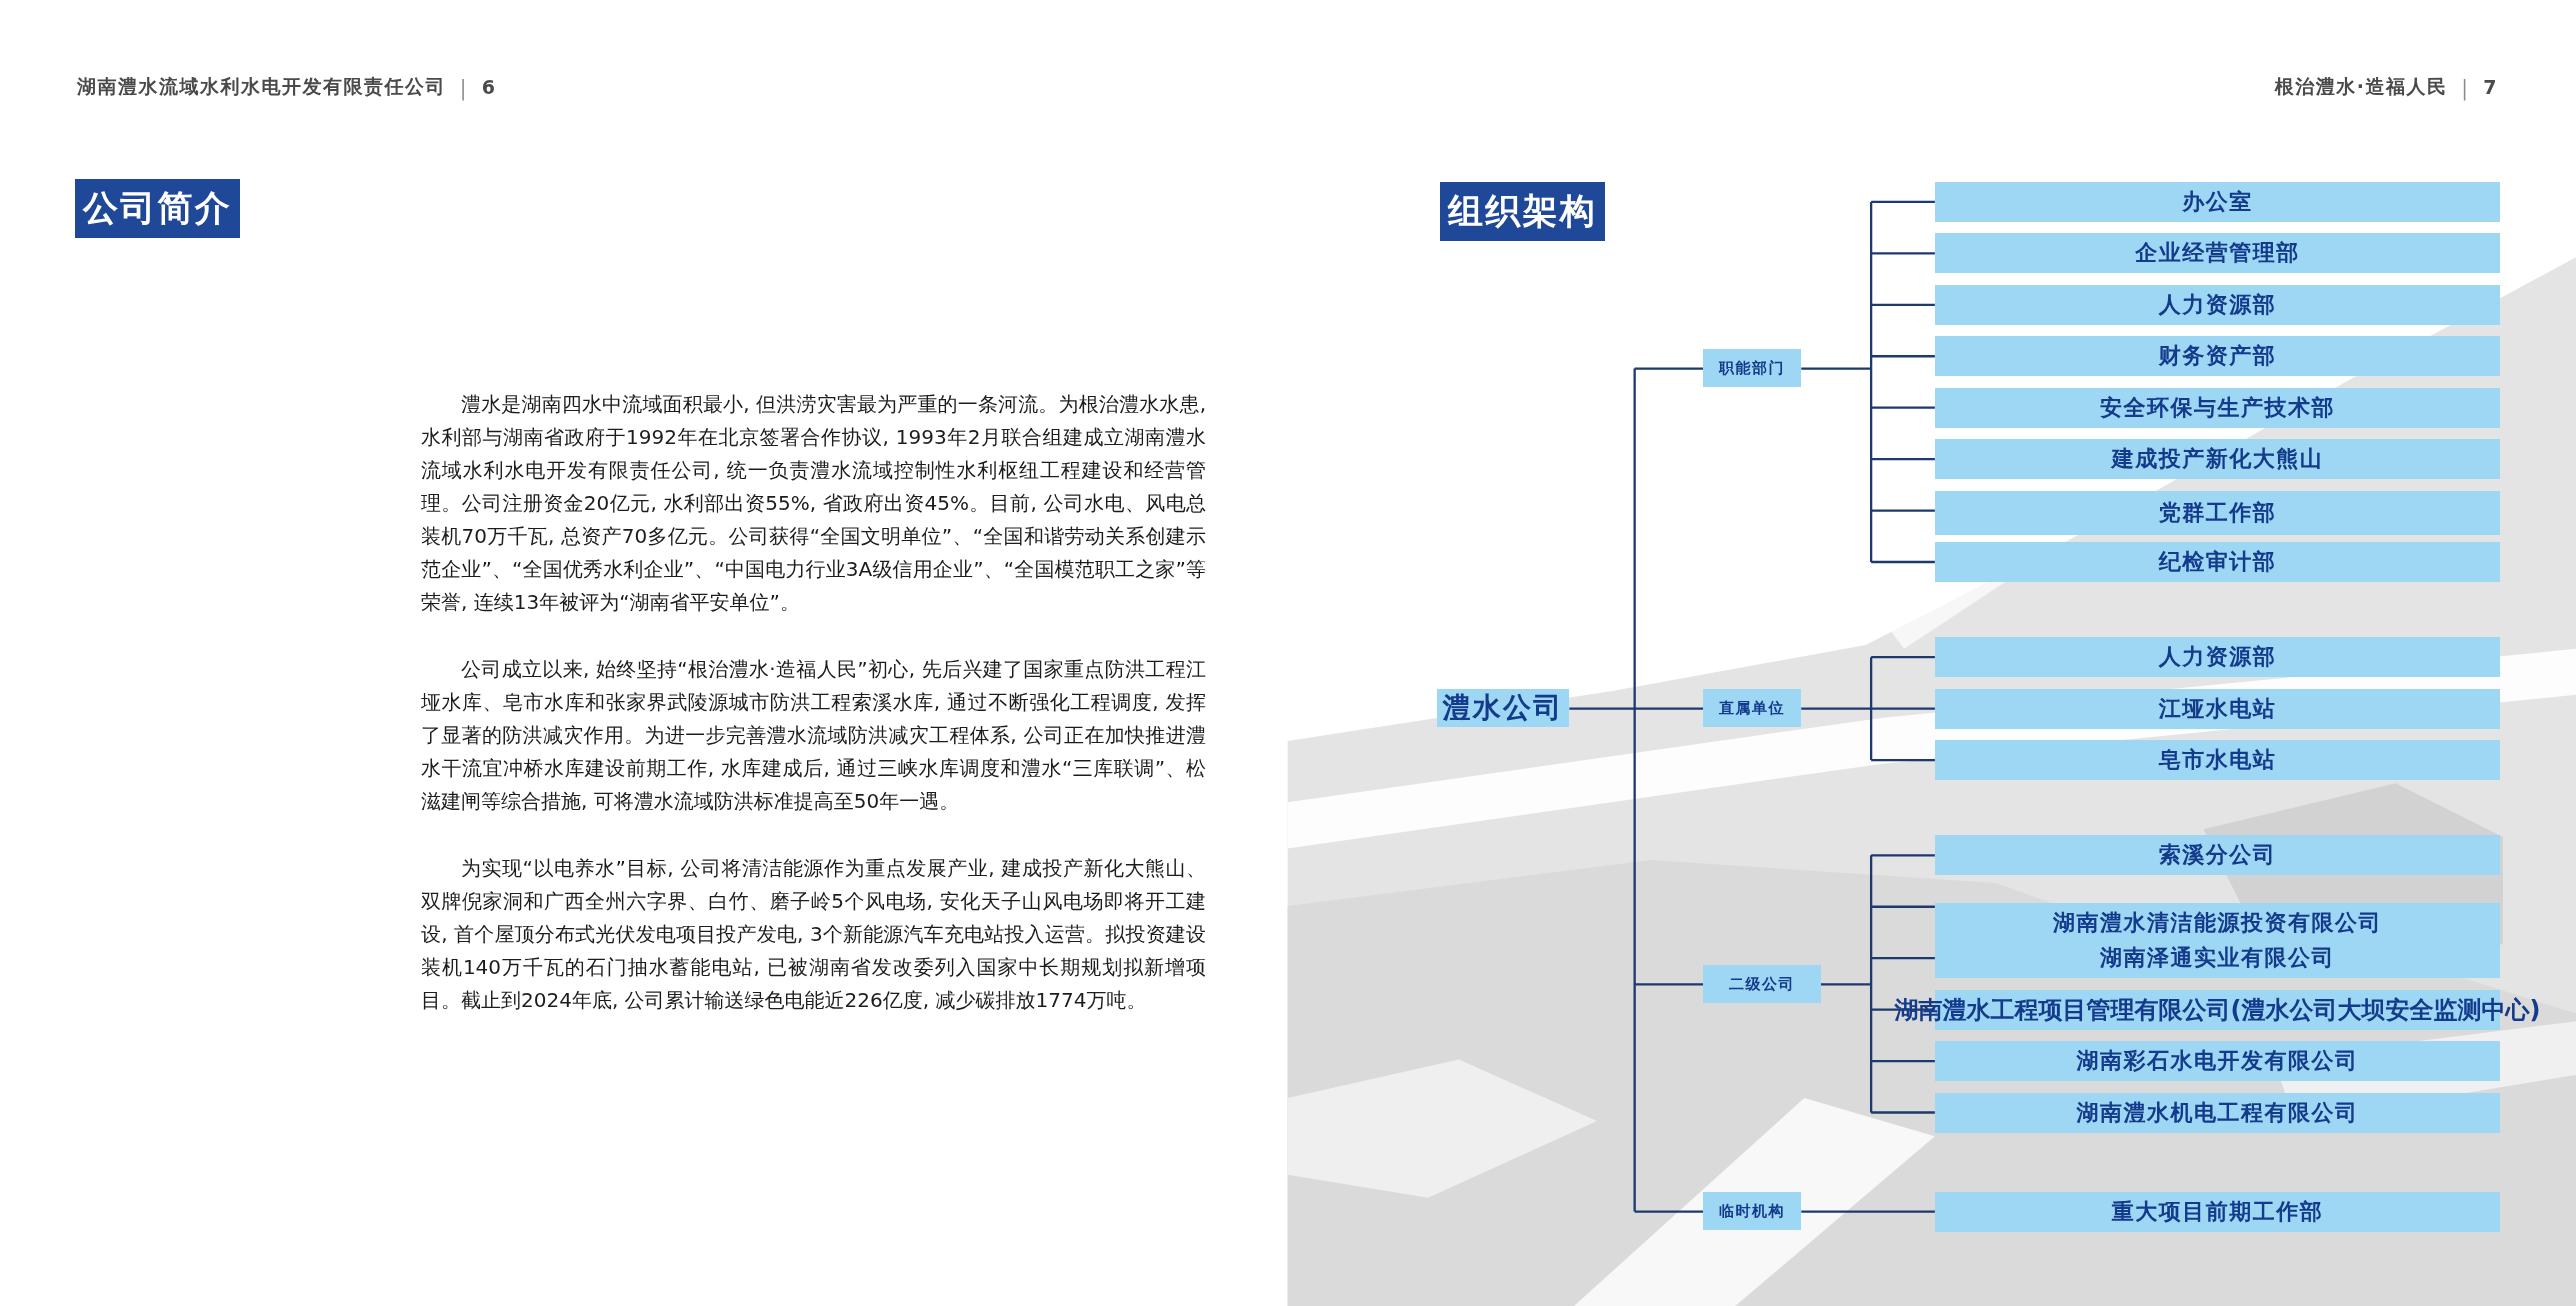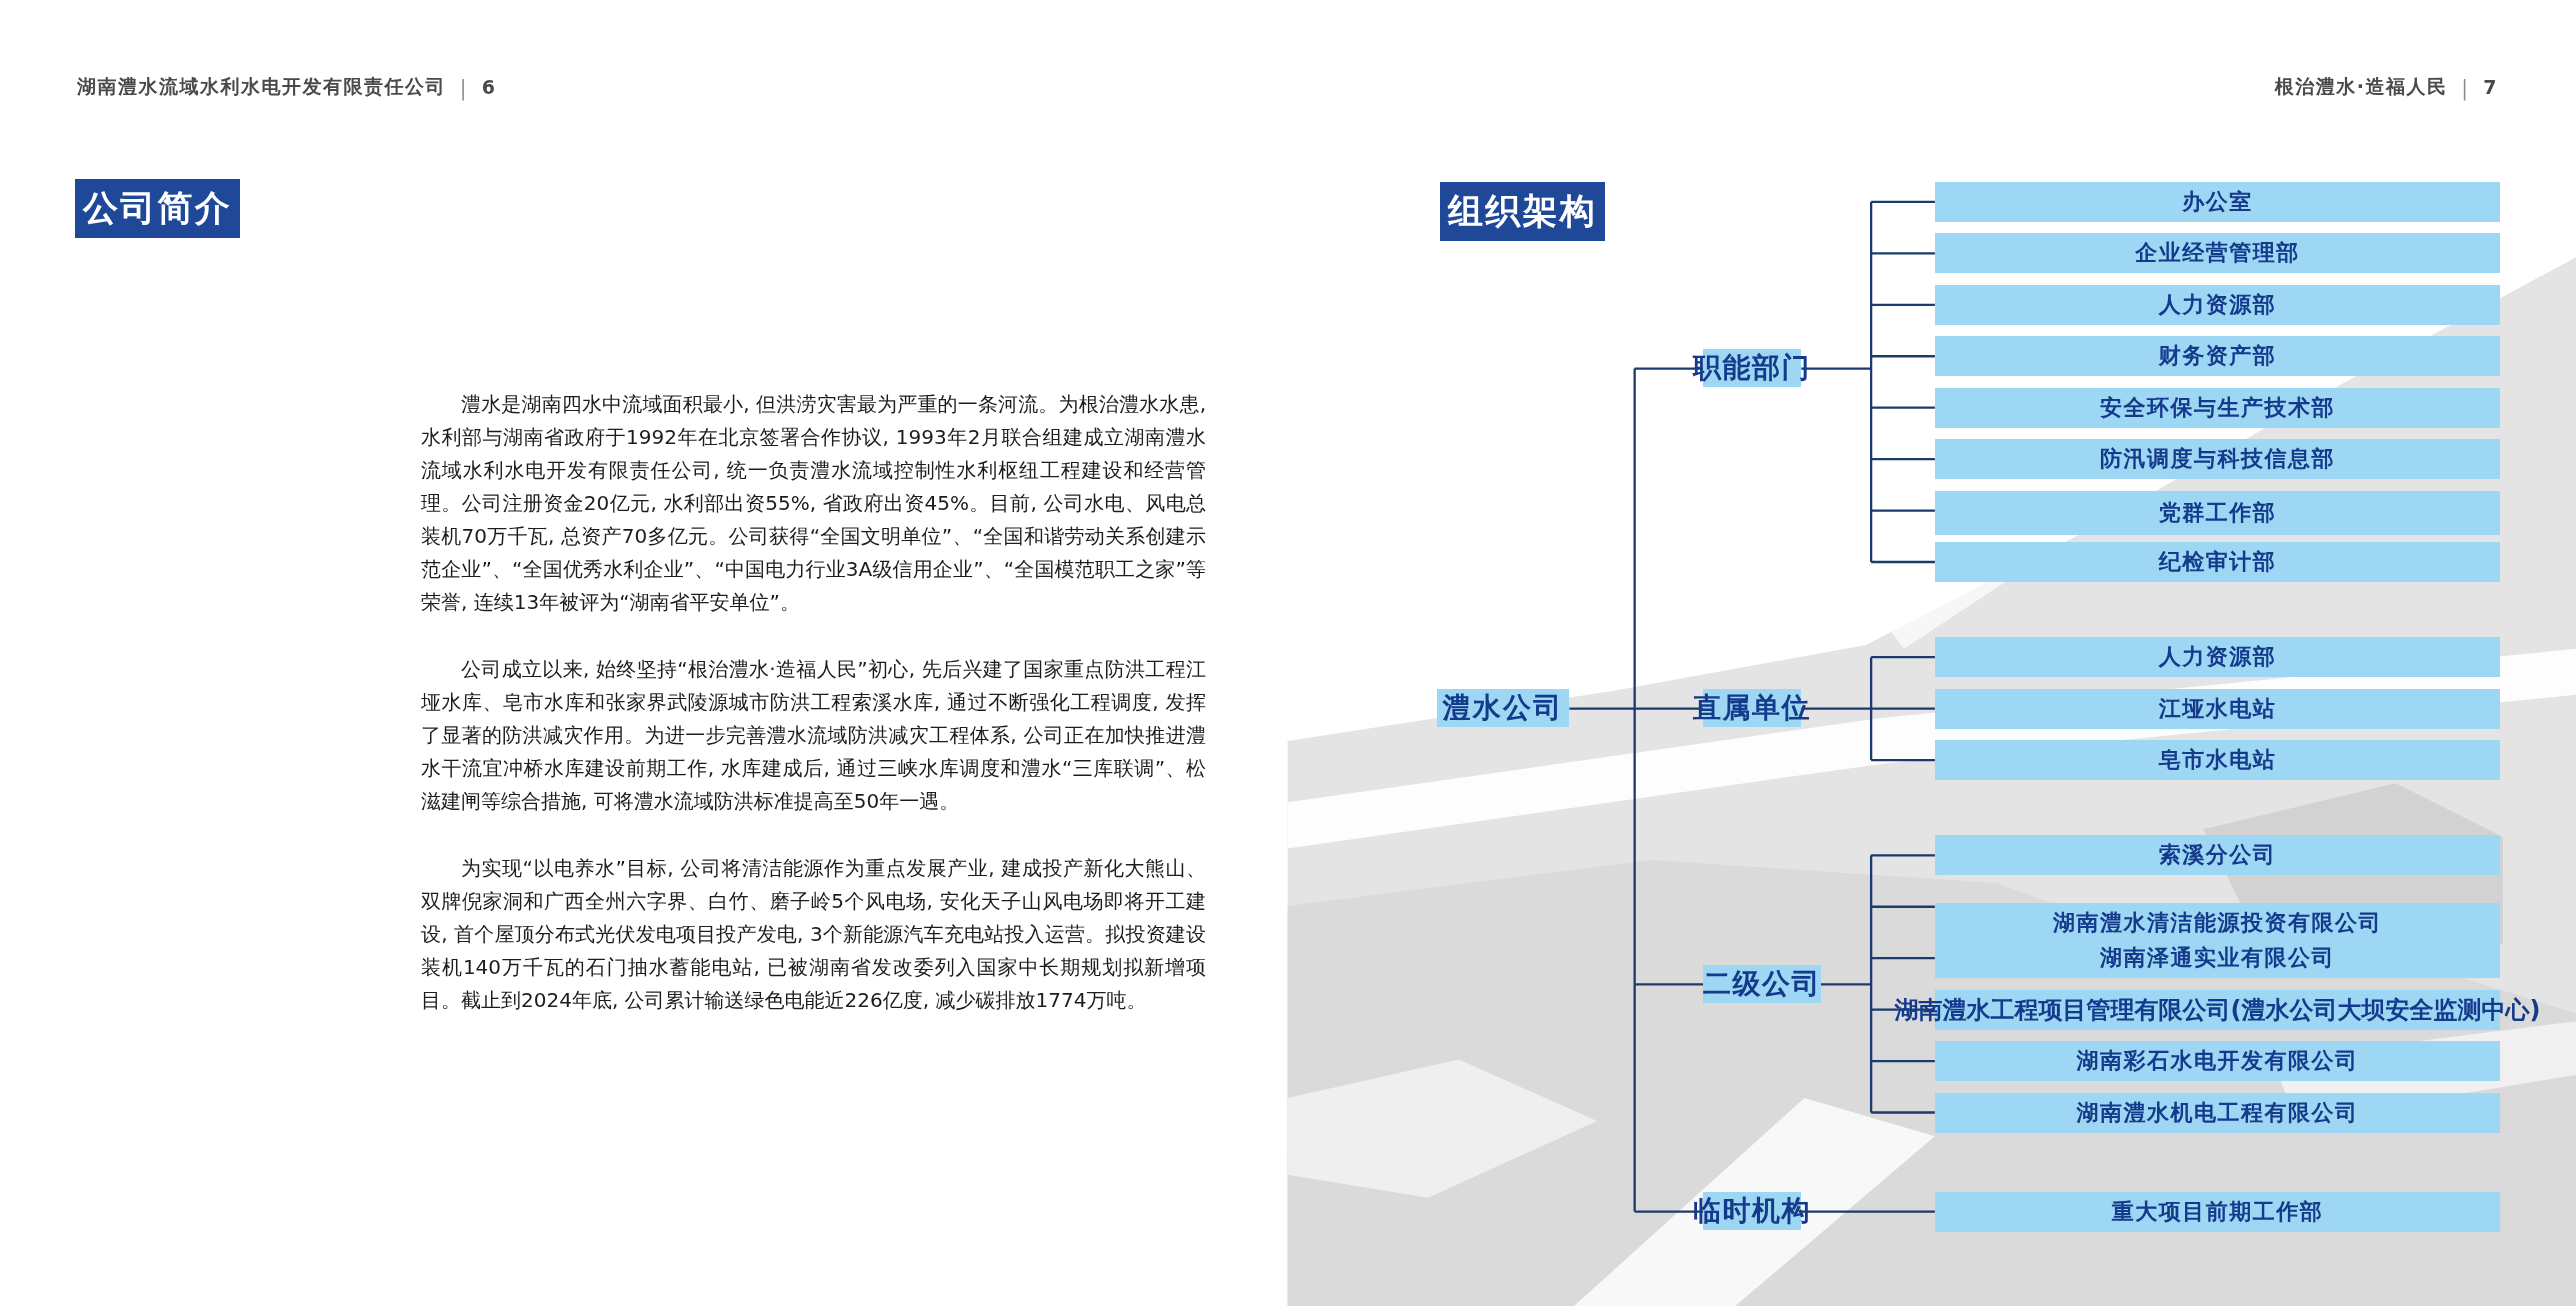--- a/index.html
+++ b/index.html
@@ -31,21 +31,21 @@
   #intro-paragraphs p{margin:0 0 34px 0;text-indent:40px;}
   
   #watermark{position:absolute;left:0;top:0;width:2576px;height:1306px;pointer-events:none;}
   
   .org-box{
     position:absolute;background:#9ed7f3;color:#143a8c;font-weight:bold;
     display:flex;align-items:center;justify-content:center;white-space:nowrap;
     letter-spacing:1.5px;
   }
   .org-root{font-size:28px;letter-spacing:2.3px;}
-  .org-label{font-size:28px;}
+  .org-label{font-size:15px;}
   .org-child{font-size:22px;}
   .org-child.long{font-size:24px;letter-spacing:0;}
   #org-lines{position:absolute;left:0;top:0;width:2576px;height:1306px;pointer-events:none;}
 </style>
 </head>
 <body>
 
 <svg id="watermark" viewBox="0 0 3355 1701" xmlns="http://www.w3.org/2000/svg">
   <polygon fill="#e4e4e4" points="3355,335 3050,500 2720,690 2430,840 2100,900 1677,965 1677,1701 3355,1701"></polygon>
   <polygon fill="#dadada" points="1677,1180 2150,1120 2600,1150 2900,1260 3100,1240 3355,1320 3355,1701 1677,1701"></polygon>
@@ -84,21 +84,21 @@
   </svg>
 
 <div id="org-chart">
     <div class="org-box org-root" style="left: 1437px; top: 689px; width: 132px; height: 38px;">澧水公司</div>
     <div class="org-box org-label" style="left: 1703px; top: 349px; width: 98px; height: 38px;">职能部门</div>
     <div class="org-box org-child" style="left: 1935px; top: 182px; width: 565px; height: 40px;">办公室</div>
     <div class="org-box org-child" style="left: 1935px; top: 233px; width: 565px; height: 40px;">企业经营管理部</div>
     <div class="org-box org-child" style="left: 1935px; top: 285px; width: 565px; height: 40px;">人力资源部</div>
     <div class="org-box org-child" style="left: 1935px; top: 336px; width: 565px; height: 40px;">财务资产部</div>
     <div class="org-box org-child" style="left: 1935px; top: 388px; width: 565px; height: 40px;">安全环保与生产技术部</div>
-    <div class="org-box org-child" style="left: 1935px; top: 439px; width: 565px; height: 40px;">防汛调度与科技信息部</div>
+    <div class="org-box org-child" style="left: 1935px; top: 439px; width: 565px; height: 40px;">建成投产新化大熊山</div>
     <div class="org-box org-child" style="left: 1935px; top: 491px; width: 565px; height: 44px;">党群工作部</div>
     <div class="org-box org-child" style="left: 1935px; top: 542px; width: 565px; height: 40px;">纪检审计部</div>
     <div class="org-box org-label" style="left: 1703px; top: 689px; width: 98px; height: 38px;">直属单位</div>
     <div class="org-box org-child" style="left: 1935px; top: 637px; width: 565px; height: 40px;">人力资源部</div>
     <div class="org-box org-child" style="left: 1935px; top: 689px; width: 565px; height: 40px;">江垭水电站</div>
     <div class="org-box org-child" style="left: 1935px; top: 740px; width: 565px; height: 40px;">皂市水电站</div>
     <div class="org-box org-label" style="left: 1703px; top: 965px; width: 118px; height: 38px;">二级公司</div>
     <div class="org-box org-child" style="left: 1935px; top: 835px; width: 565px; height: 40px;">索溪分公司</div>
     <div class="org-box org-child" style="left: 1935px; top: 887px; width: 565px; height: 40px; margin-top: 16px;">湖南澧水清洁能源投资有限公司</div>
     <div class="org-box org-child" style="left: 1935px; top: 938px; width: 565px; height: 40px;">湖南泽通实业有限公司</div>

